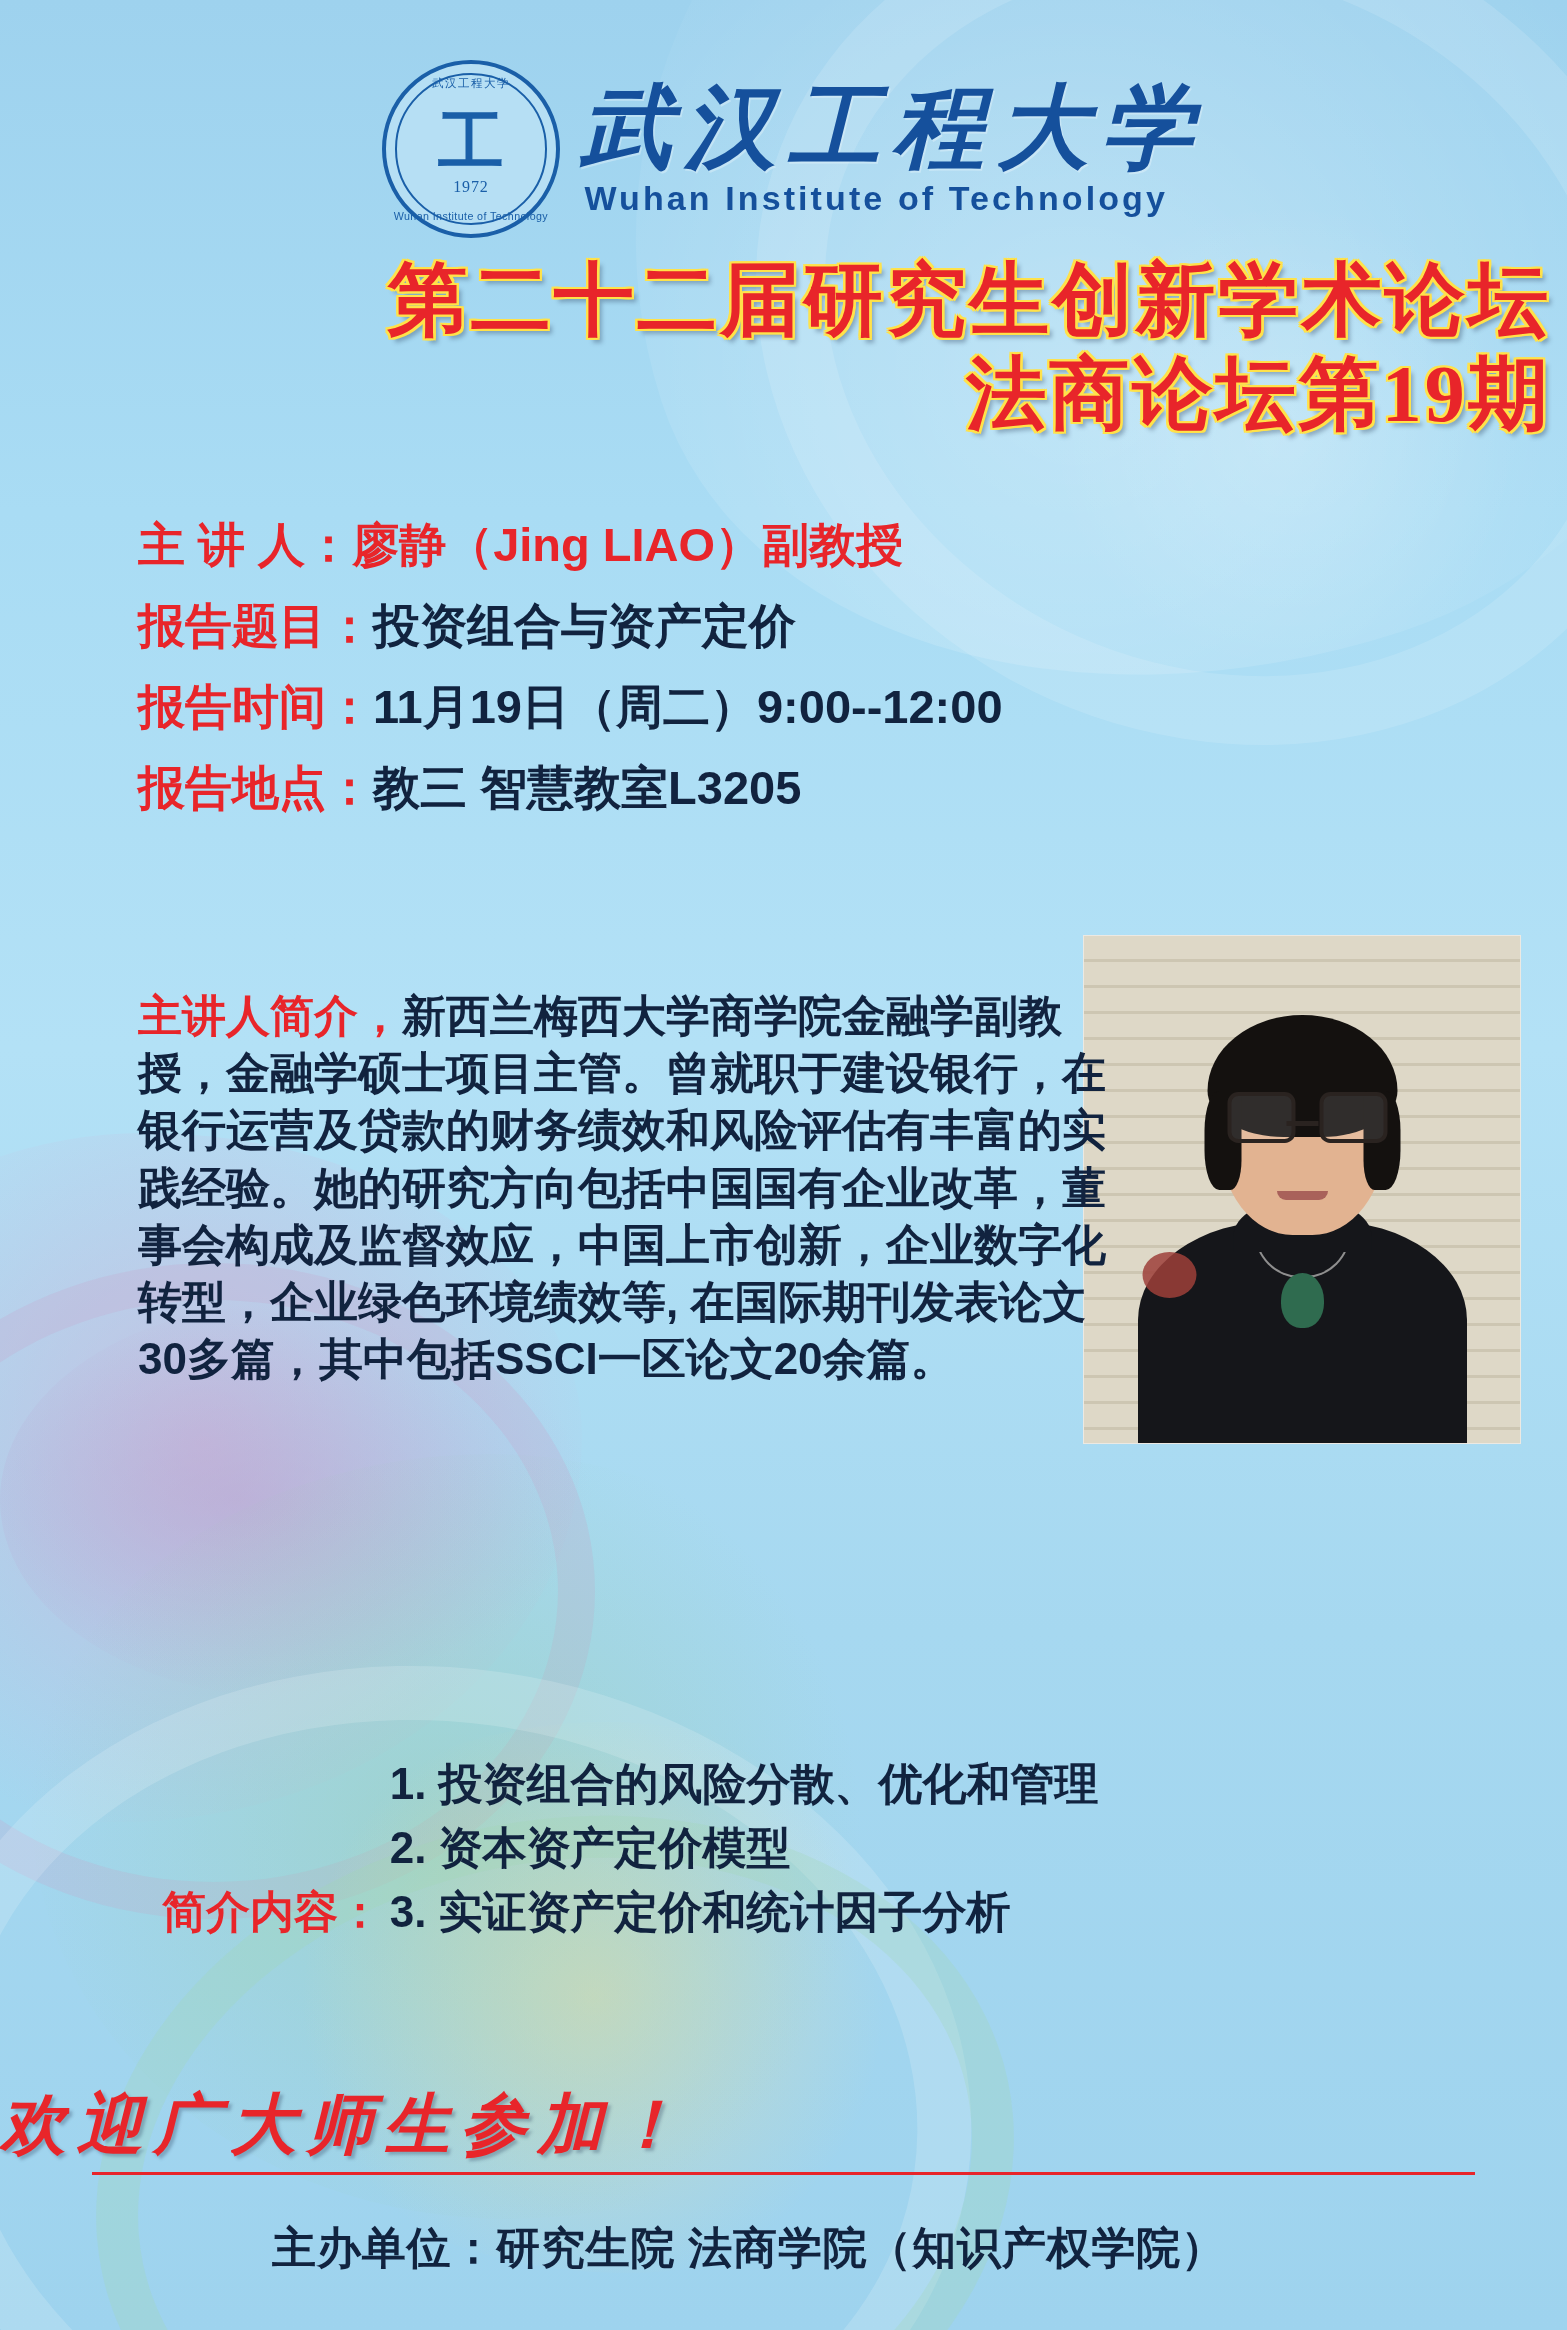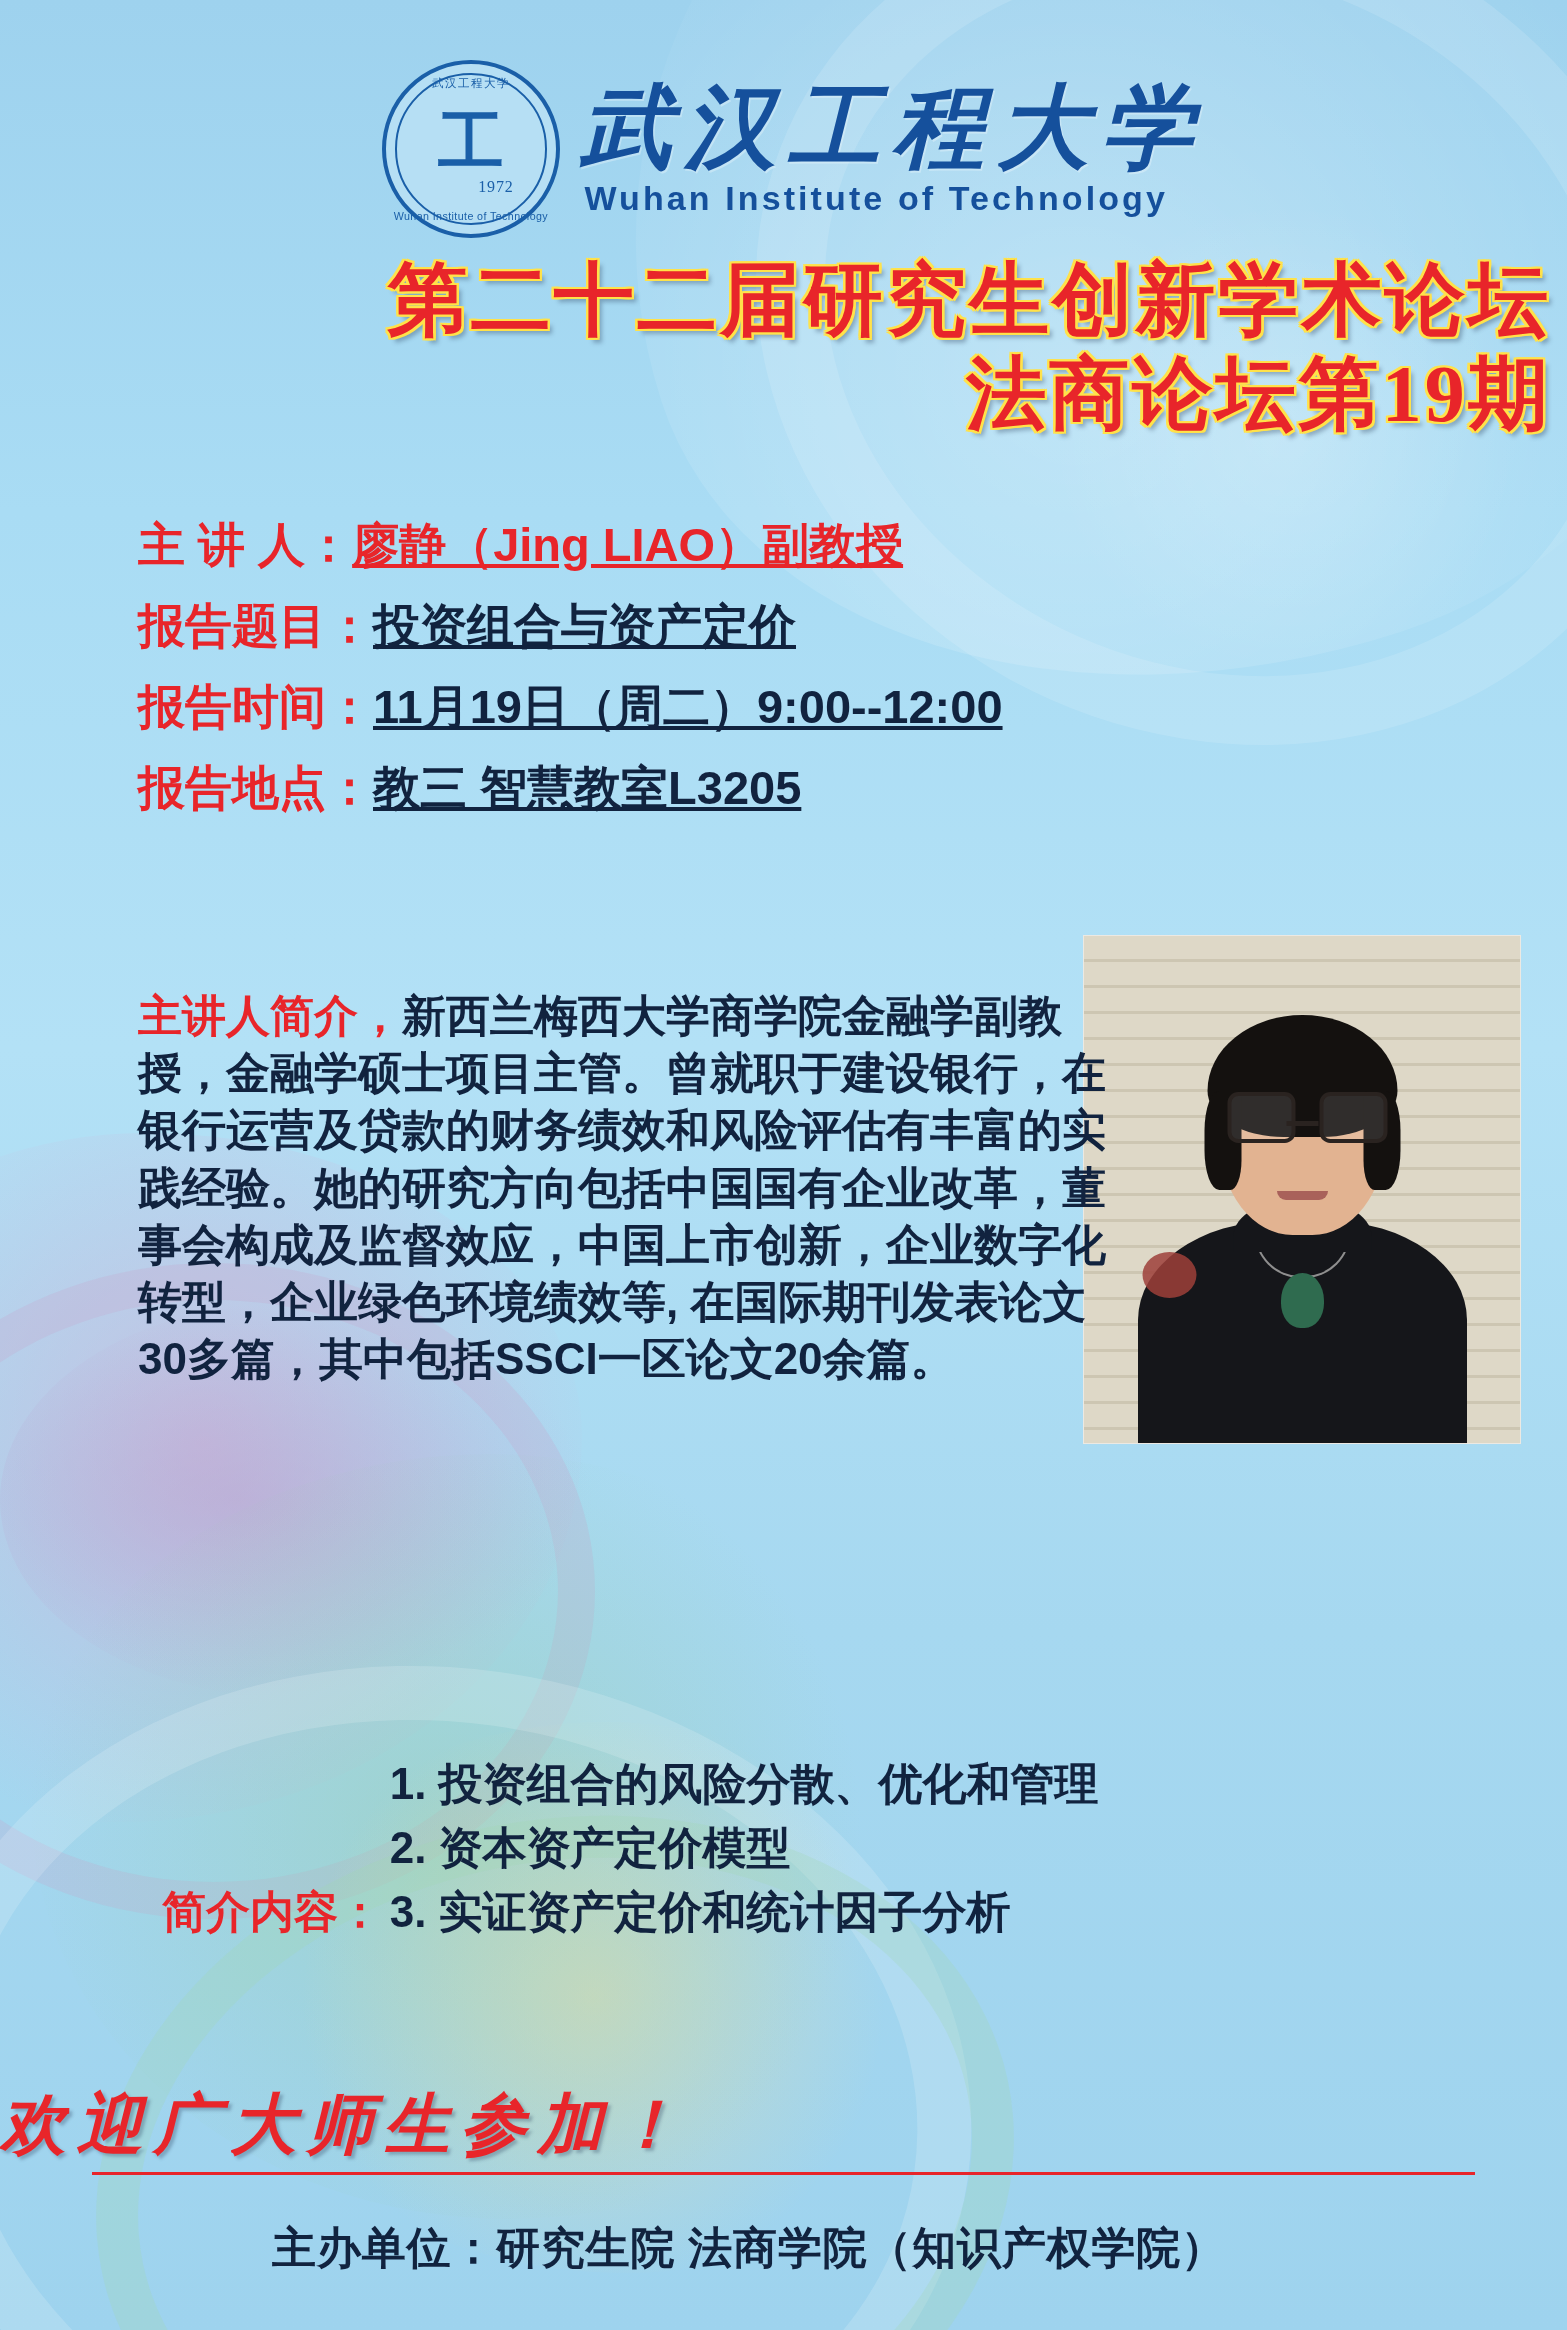--- a/index.html
+++ b/index.html
@@ -126,21 +126,20 @@
     font-weight: bold;
   }
   .logo-year {
     position: absolute;
     left: 50%; bottom: 38px;
     transform: translateX(-50%);
     font-size: 16px;
     color: #1a5fa8;
     letter-spacing: 0.8px;
     font-family: "Liberation Serif", serif;
-    margin-left: 25px;
   }
   .logo-arc-text {
     position: absolute;
     left: 50%; bottom: 12.2px;
     transform: translateX(-50%);
     font-size: 10.7px;
     color: #1a5fa8;
     white-space: nowrap;
     letter-spacing: 0.4px;
   }
@@ -207,21 +206,20 @@
   .info-label {
     color: #e8252a;
     font-weight: bold;
     white-space: nowrap;
     font-family: "Liberation Sans", sans-serif;
   }
   .info-value {
     color: #11233f;
     font-weight: bold;
     white-space: nowrap;
-    text-decoration: underline;
   }
   .info-value.red { color: #e8252a; }
 
   
   #bio-block {
     position: absolute;
     top: 943px;
     left: 138px;
     width: 995px;
   }

